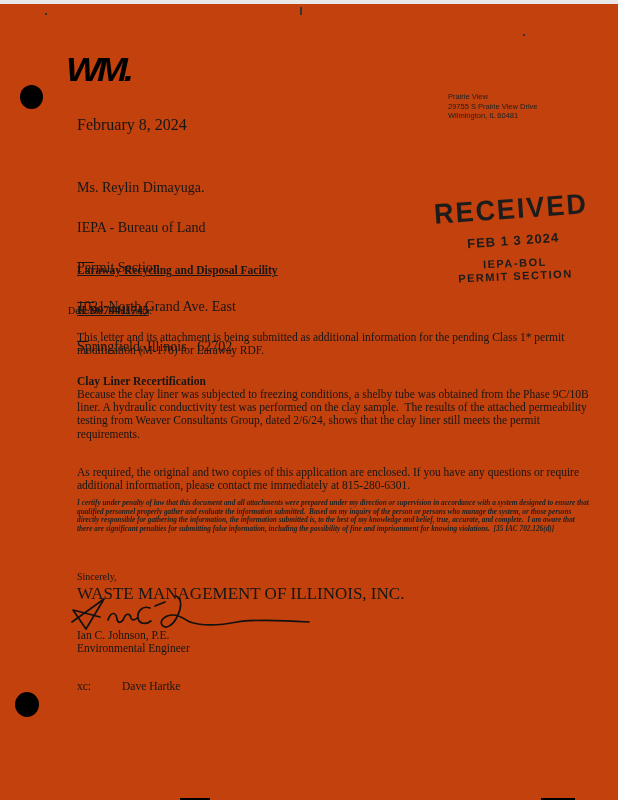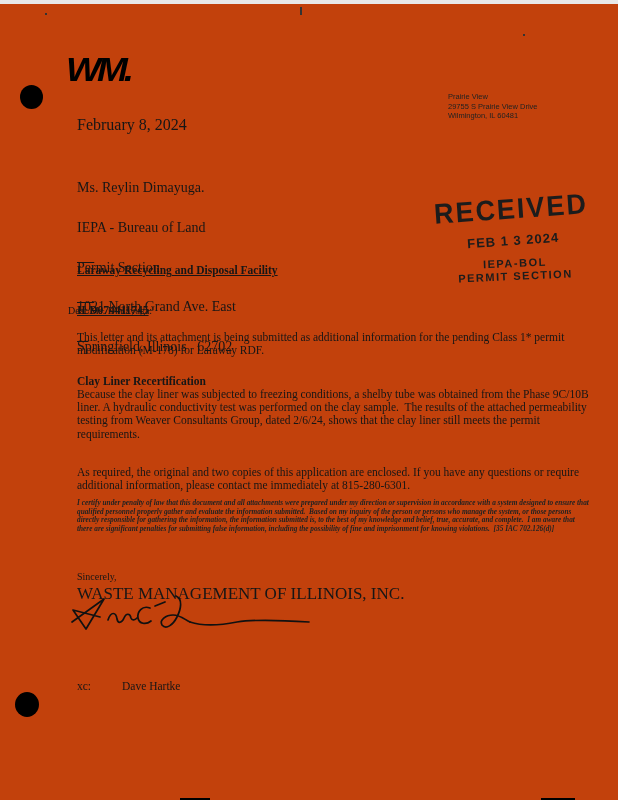--- a/index.html
+++ b/index.html
@@ -150,20 +150,24 @@
     <g fill="none" stroke="#111" stroke-width="1.7" stroke-linecap="round" stroke-linejoin="round">
       <path d="M4,28 L36,5 L18,35 L5,16 L32,23"></path>
       <path d="M40,26 c3,-9 8,-8 9,-1 c1,5 5,4 7,-1 c2,-5 6,-5 7,0 c1,3 4,2 6,0"></path>
       <path d="M82,14 c-8,-3 -13,4 -12,10 c1,6 8,7 13,3"></path>
       <path d="M87,12 l10,-4"></path>
       <path d="M108,2 c7,3 5,13 1,21 c-4,8 -11,13 -15,8 c-3,-5 4,-10 11,-10 c8,0 12,5 17,7"></path>
       <path d="M122,28 c15,5 32,3 47,0 c18,-3 42,-2 72,0"></path>
     </g>
   </svg>
 
+  <div class="signer">
+    <div>Ian C. Johnson, P.E.</div>
+    <div>Environmental Engineer</div>
+  </div>
 
   <div class="cc">
     <div class="cc-label">xc:</div>
     <div>Dave Hartke</div>
   </div>
 
   <div class="bar bar1"></div>
   <div class="bar bar2"></div>
   <div class="bar bar3"></div>
   <div class="bar bar4"></div>

